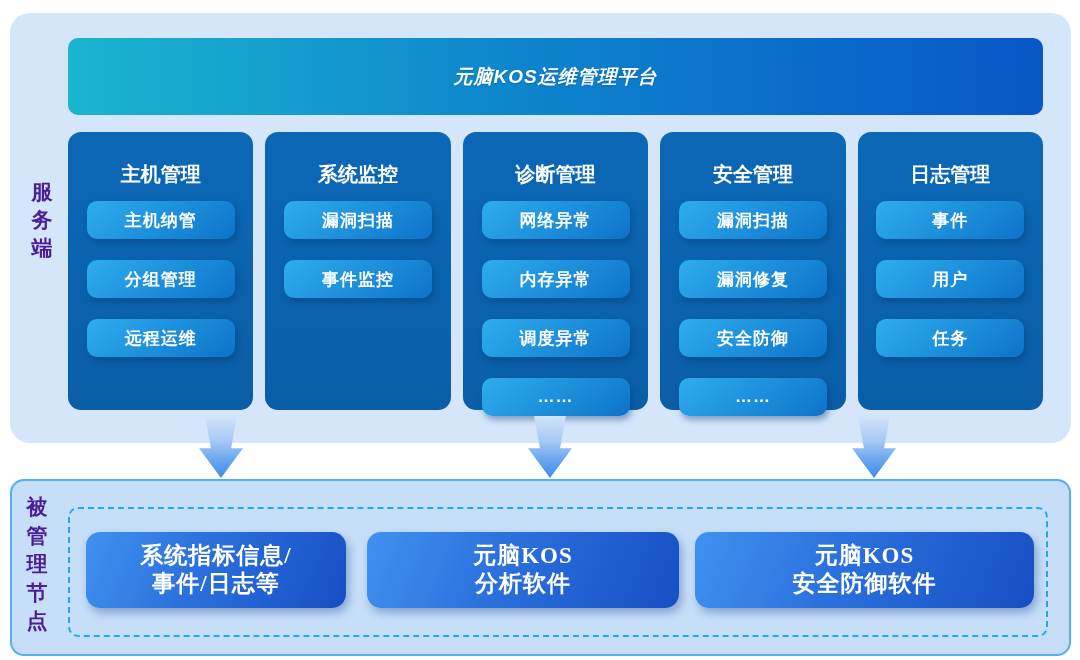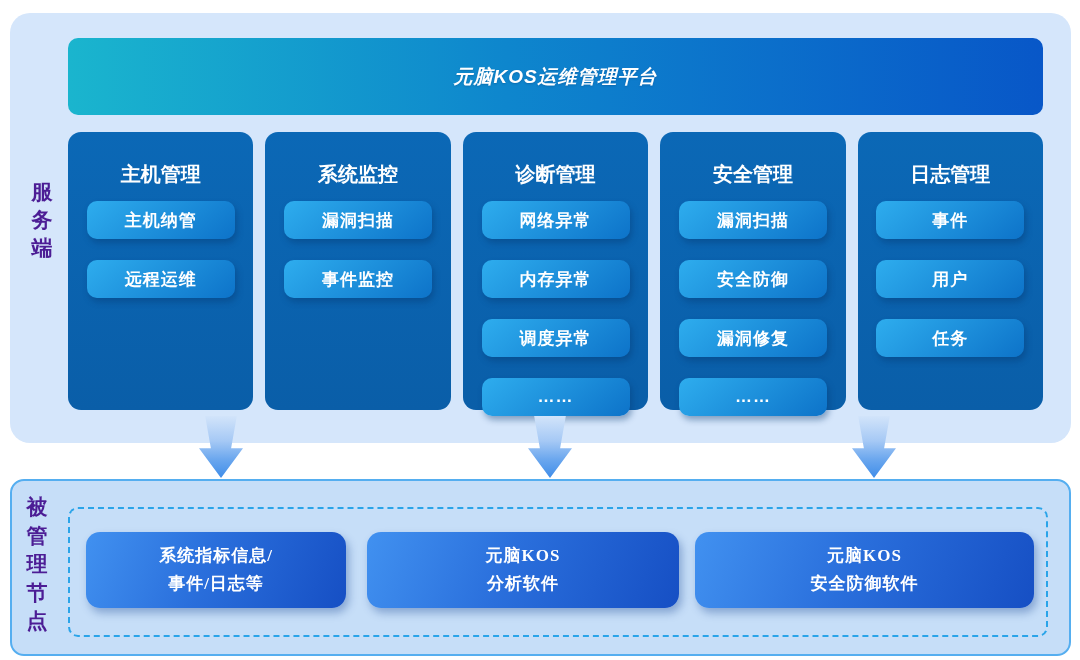--- a/index.html
+++ b/index.html
@@ -73,21 +73,21 @@
   }
   .side-label.managed { left:12px; top:12px; line-height:28.5px; position:absolute; }
   .dashed-box {
     position:absolute; left:56px; top:26px; width:980px; height:130px;
     border:2px dashed #2aa4e9; border-radius:10px;
   }
   .node-btn {
     position:absolute; top:23px; height:76px; border-radius:14px;
     background:linear-gradient(112deg,#4191f0 0%,#2a6fdc 45%,#164fc4 100%);
     box-shadow:3px 5px 8px rgba(15,60,140,.35);
-    color:#ffffff; font-size:17px; font-weight:bold; line-height:28px;
+    color:#ffffff; font-size:23px; font-weight:bold; line-height:28px;
     display:flex; flex-direction:column; align-items:center; justify-content:center;
     text-align:center; letter-spacing:1px;
   }
   .node-1 { left:16px;  width:260px; }
   .node-2 { left:297px; width:312px; }
   .node-3 { left:625px; width:339px; }
 </style>
 </head>
 <body>
 
@@ -98,42 +98,43 @@
 
     <div class="banner">
       <span class="banner-title">元脑KOS运维管理平台</span>
     </div>
 
     <div class="columns">
 
       <div class="module-card">
         <span class="module-title">主机管理</span>
         <div class="pill">主机纳管</div>
+        <div class="pill">分组管理</div>
         <div class="pill">远程运维</div>
       </div>
 
       <div class="module-card">
         <span class="module-title">系统监控</span>
         <div class="pill">漏洞扫描</div>
         <div class="pill">事件监控</div>
       </div>
 
       <div class="module-card">
         <span class="module-title">诊断管理</span>
         <div class="pill">网络异常</div>
         <div class="pill">内存异常</div>
         <div class="pill">调度异常</div>
         <div class="pill">……</div>
       </div>
 
       <div class="module-card">
         <span class="module-title">安全管理</span>
         <div class="pill">漏洞扫描</div>
+        <div class="pill">漏洞修复</div>
         <div class="pill">安全防御</div>
-        <div class="pill">漏洞修复</div>
         <div class="pill">……</div>
       </div>
 
       <div class="module-card">
         <span class="module-title">日志管理</span>
         <div class="pill">事件</div>
         <div class="pill">用户</div>
         <div class="pill">任务</div>
       </div>
 

